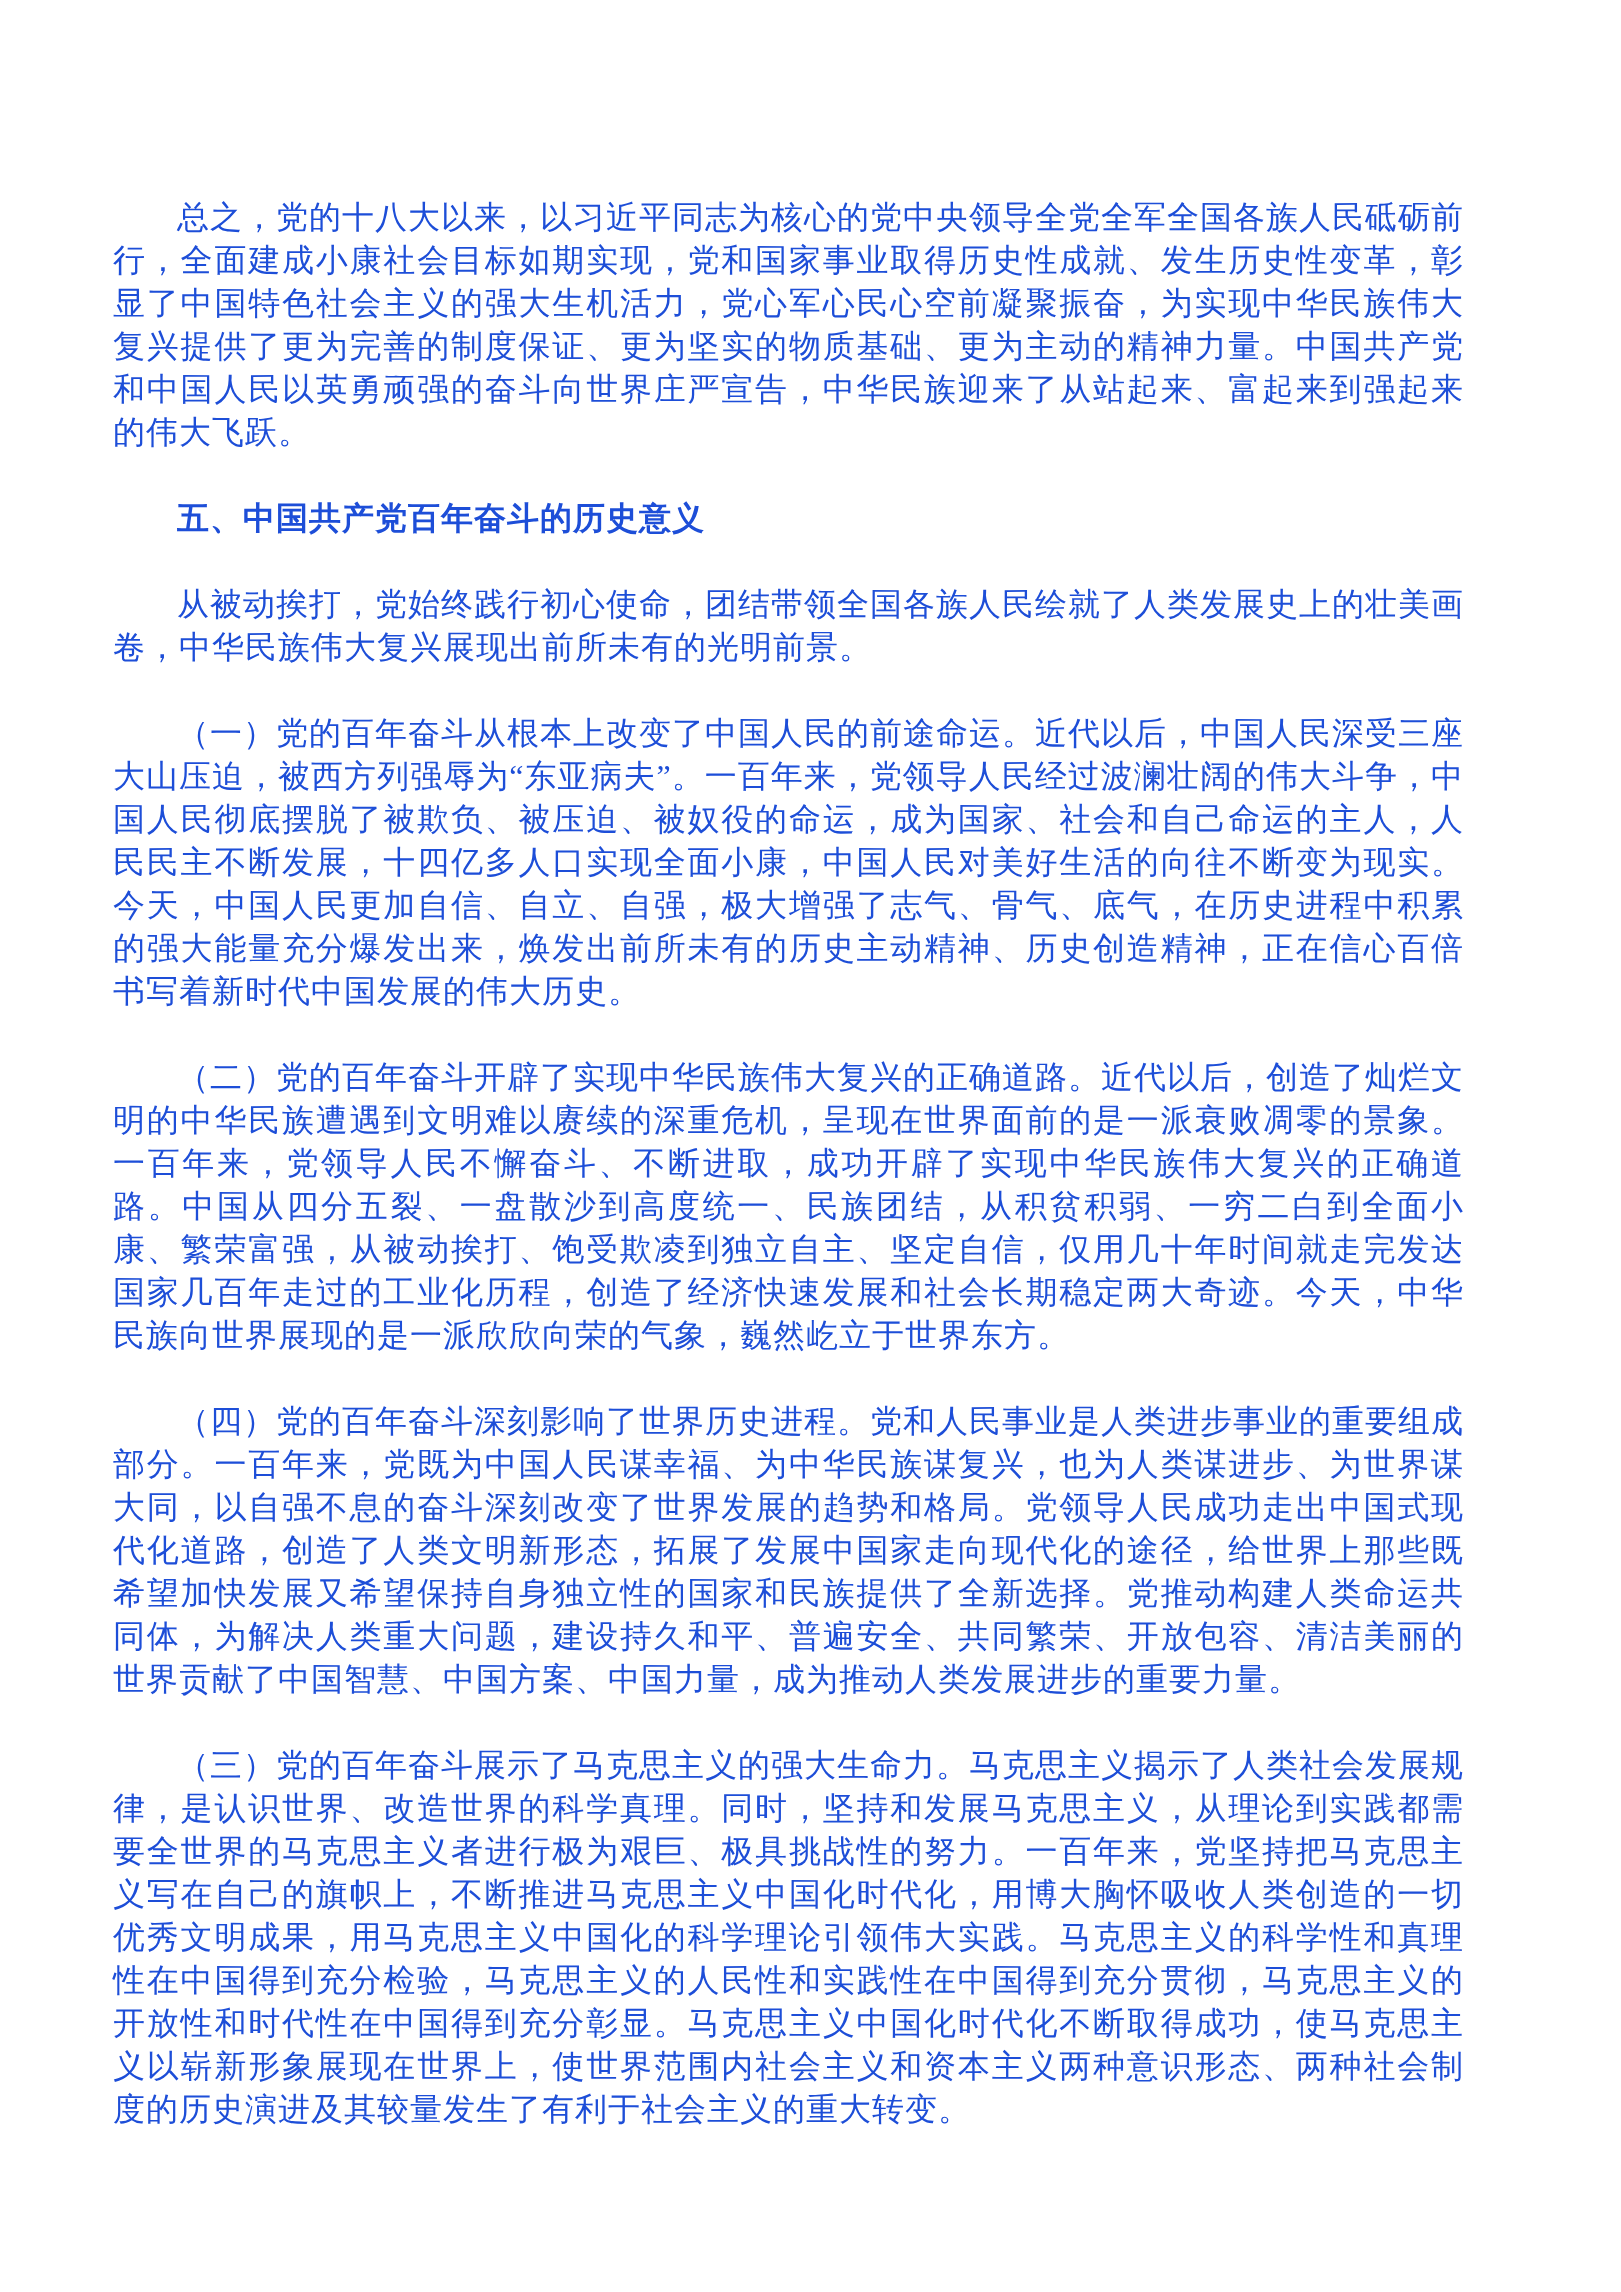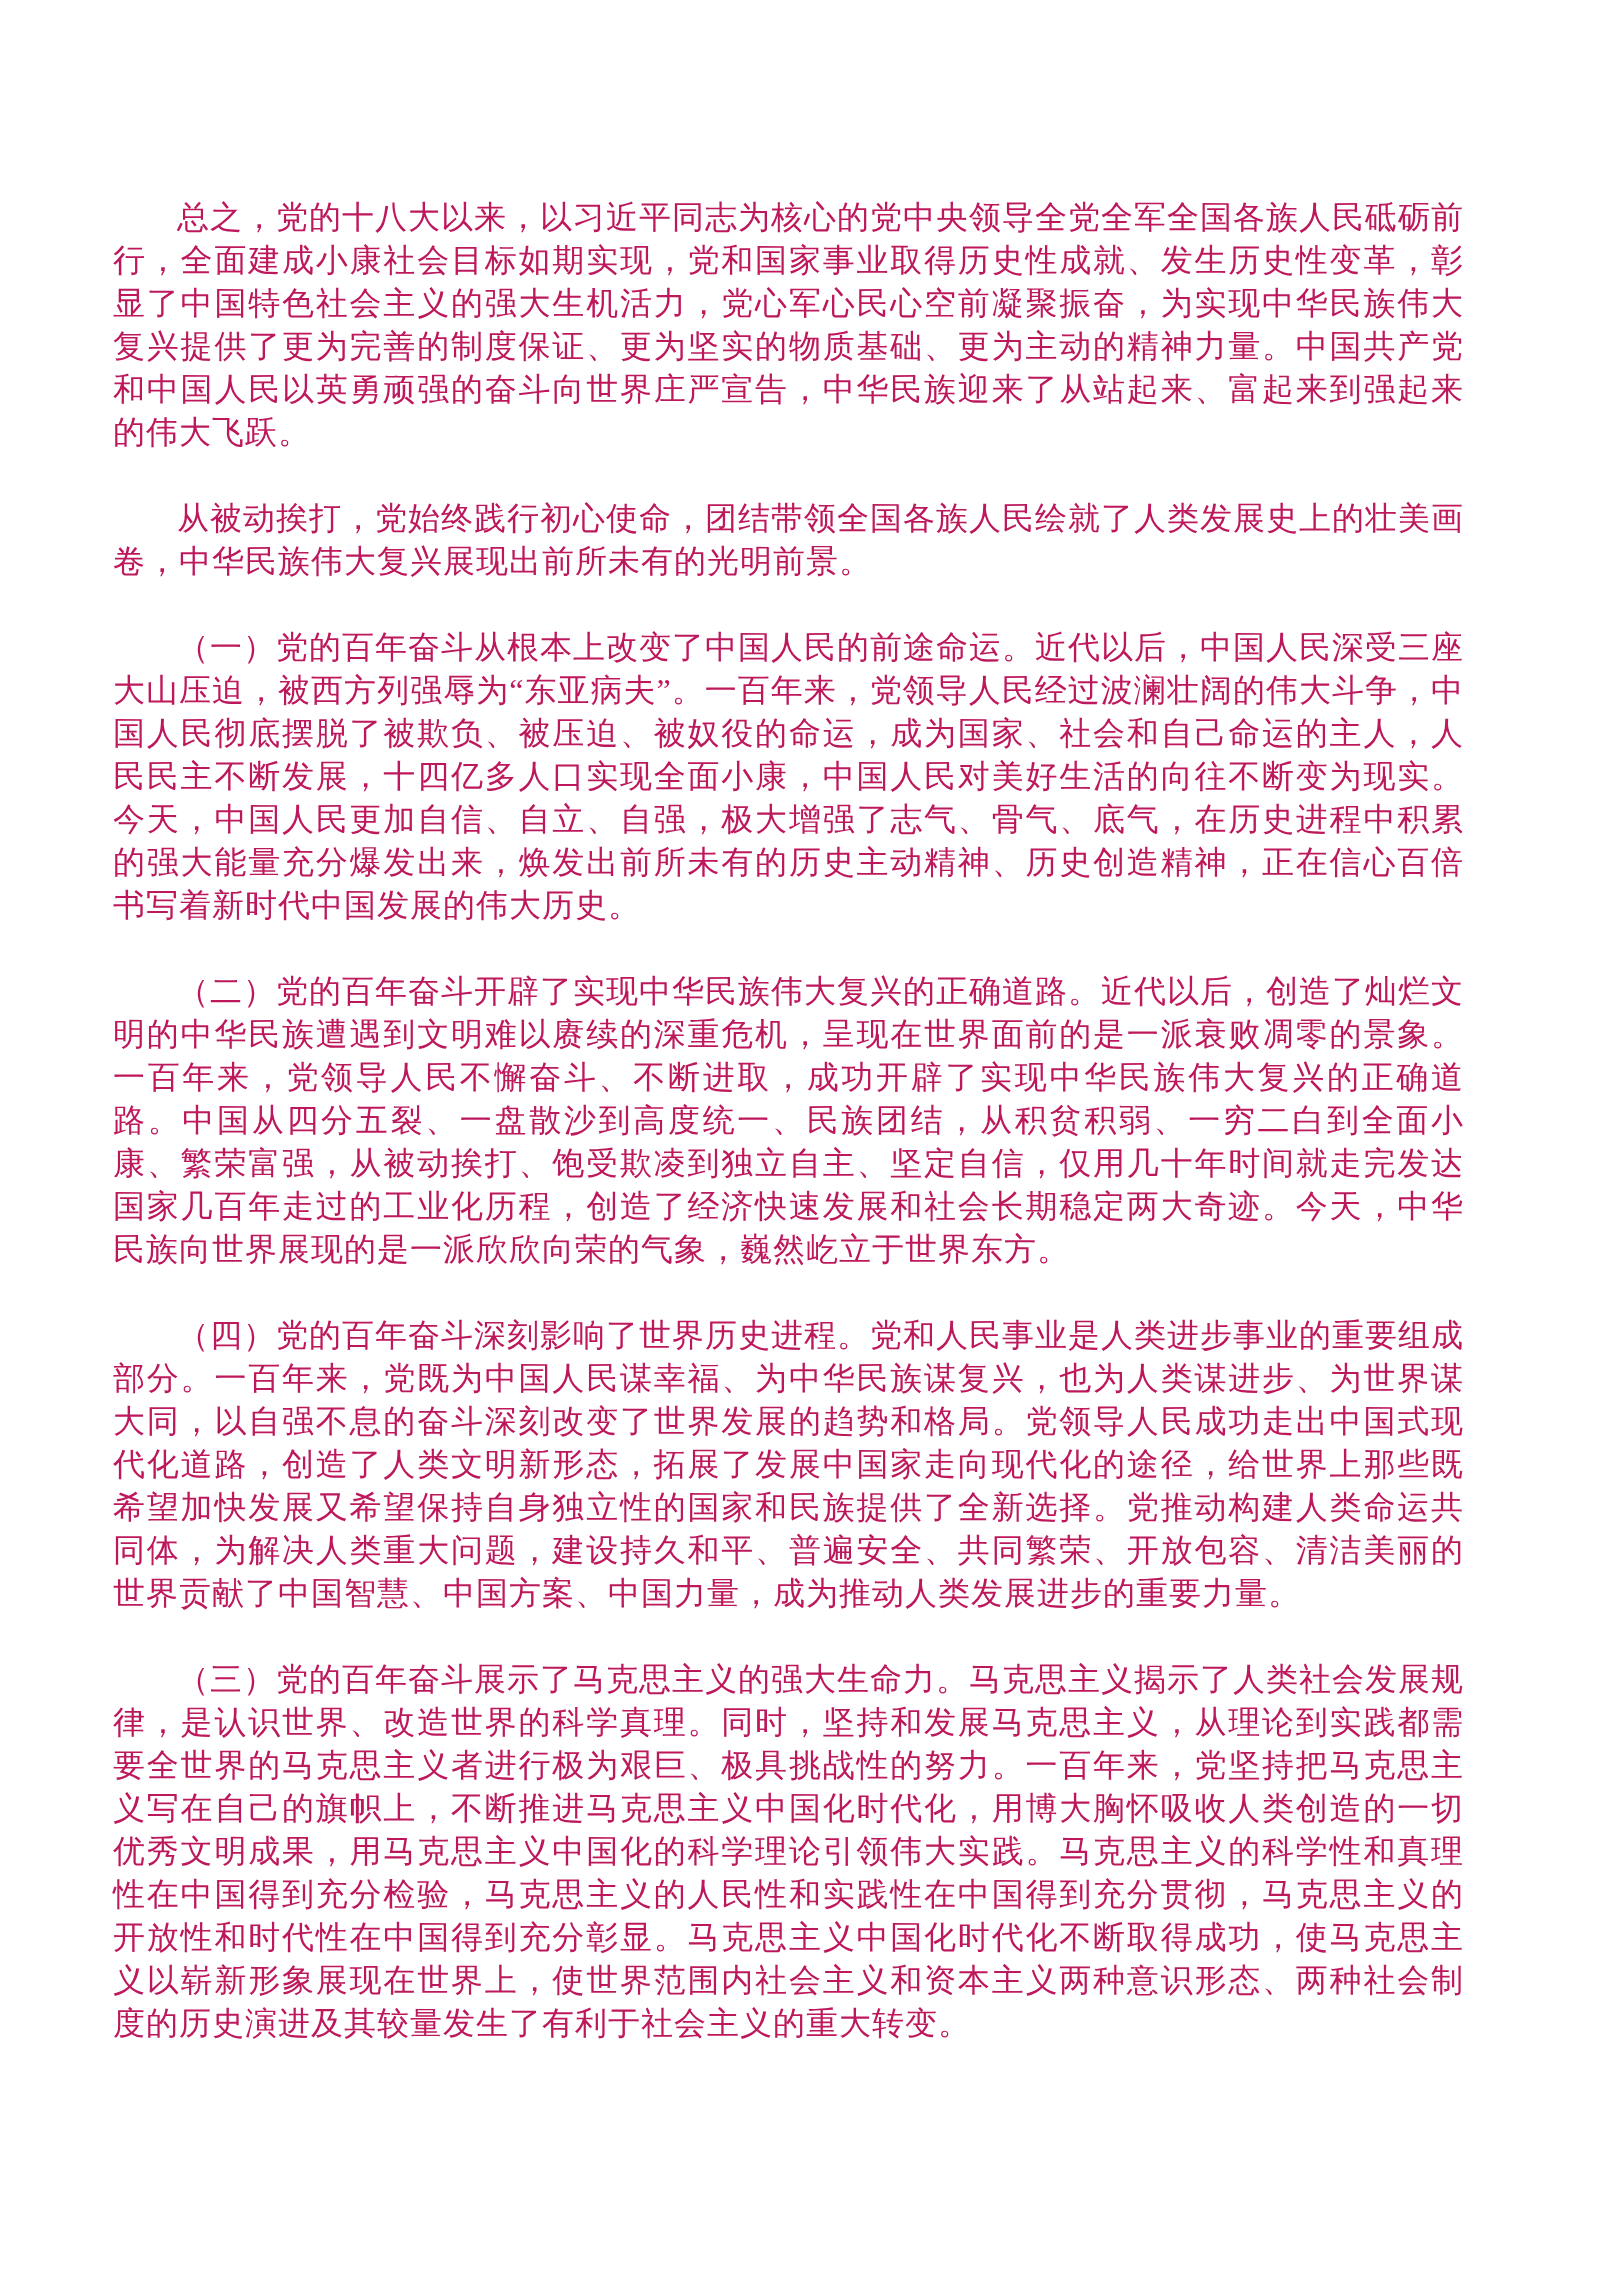--- a/index.html
+++ b/index.html
@@ -12,21 +12,21 @@
     width: 1621px;
     height: 2293px;
     background: #ffffff;
     overflow: hidden;
   }
   .page-content {
     position: absolute;
     left: 113px;
     top: 196px;
     width: 1351px;
-    color: #be185d;
+    color: #1d4ed8;
     font-family: "Liberation Serif", "DejaVu Serif", serif;
     font-size: 32px;
     line-height: 43px;
     text-align: justify;
     letter-spacing: 1px;
   }
   .para {
     margin: 0 0 43px 0;
     text-indent: 2em;
     word-break: break-all;
@@ -40,20 +40,21 @@
     line-height: 43px;
   }
 </style>
 </head>
 <body>
 
 <div class="page">
   <div class="page-content">
     <p class="para">总之，党的十八大以来，以习近平同志为核心的党中央领导全党全军全国各族人民砥砺前行，全面建成小康社会目标如期实现，党和国家事业取得历史性成就、发生历史性变革，彰显了中国特色社会主义的强大生机活力，党心军心民心空前凝聚振奋，为实现中华民族伟大复兴提供了更为完善的制度保证、更为坚实的物质基础、更为主动的精神力量。中国共产党和中国人民以英勇顽强的奋斗向世界庄严宣告，中华民族迎来了从站起来、富起来到强起来的伟大飞跃。</p>
 
+    <h2 class="section-heading">五、中国共产党百年奋斗的历史意义</h2>
 
     <p class="para">从被动挨打，党始终践行初心使命，团结带领全国各族人民绘就了人类发展史上的壮美画卷，中华民族伟大复兴展现出前所未有的光明前景。</p>
 
     <p class="para">（一）党的百年奋斗从根本上改变了中国人民的前途命运。近代以后，中国人民深受三座大山压迫，被西方列强辱为“东亚病夫”。一百年来，党领导人民经过波澜壮阔的伟大斗争，中国人民彻底摆脱了被欺负、被压迫、被奴役的命运，成为国家、社会和自己命运的主人，人民民主不断发展，十四亿多人口实现全面小康，中国人民对美好生活的向往不断变为现实。今天，中国人民更加自信、自立、自强，极大增强了志气、骨气、底气，在历史进程中积累的强大能量充分爆发出来，焕发出前所未有的历史主动精神、历史创造精神，正在信心百倍书写着新时代中国发展的伟大历史。</p>
 
     <p class="para">（二）党的百年奋斗开辟了实现中华民族伟大复兴的正确道路。近代以后，创造了灿烂文明的中华民族遭遇到文明难以赓续的深重危机，呈现在世界面前的是一派衰败凋零的景象。一百年来，党领导人民不懈奋斗、不断进取，成功开辟了实现中华民族伟大复兴的正确道路。中国从四分五裂、一盘散沙到高度统一、民族团结，从积贫积弱、一穷二白到全面小康、繁荣富强，从被动挨打、饱受欺凌到独立自主、坚定自信，仅用几十年时间就走完发达国家几百年走过的工业化历程，创造了经济快速发展和社会长期稳定两大奇迹。今天，中华民族向世界展现的是一派欣欣向荣的气象，巍然屹立于世界东方。</p>
 
     <p class="para">（四）党的百年奋斗深刻影响了世界历史进程。党和人民事业是人类进步事业的重要组成部分。一百年来，党既为中国人民谋幸福、为中华民族谋复兴，也为人类谋进步、为世界谋大同，以自强不息的奋斗深刻改变了世界发展的趋势和格局。党领导人民成功走出中国式现代化道路，创造了人类文明新形态，拓展了发展中国家走向现代化的途径，给世界上那些既希望加快发展又希望保持自身独立性的国家和民族提供了全新选择。党推动构建人类命运共同体，为解决人类重大问题，建设持久和平、普遍安全、共同繁荣、开放包容、清洁美丽的世界贡献了中国智慧、中国方案、中国力量，成为推动人类发展进步的重要力量。</p>
 
     <p class="para">（三）党的百年奋斗展示了马克思主义的强大生命力。马克思主义揭示了人类社会发展规律，是认识世界、改造世界的科学真理。同时，坚持和发展马克思主义，从理论到实践都需要全世界的马克思主义者进行极为艰巨、极具挑战性的努力。一百年来，党坚持把马克思主义写在自己的旗帜上，不断推进马克思主义中国化时代化，用博大胸怀吸收人类创造的一切优秀文明成果，用马克思主义中国化的科学理论引领伟大实践。马克思主义的科学性和真理性在中国得到充分检验，马克思主义的人民性和实践性在中国得到充分贯彻，马克思主义的开放性和时代性在中国得到充分彰显。马克思主义中国化时代化不断取得成功，使马克思主义以崭新形象展现在世界上，使世界范围内社会主义和资本主义两种意识形态、两种社会制度的历史演进及其较量发生了有利于社会主义的重大转变。</p>

